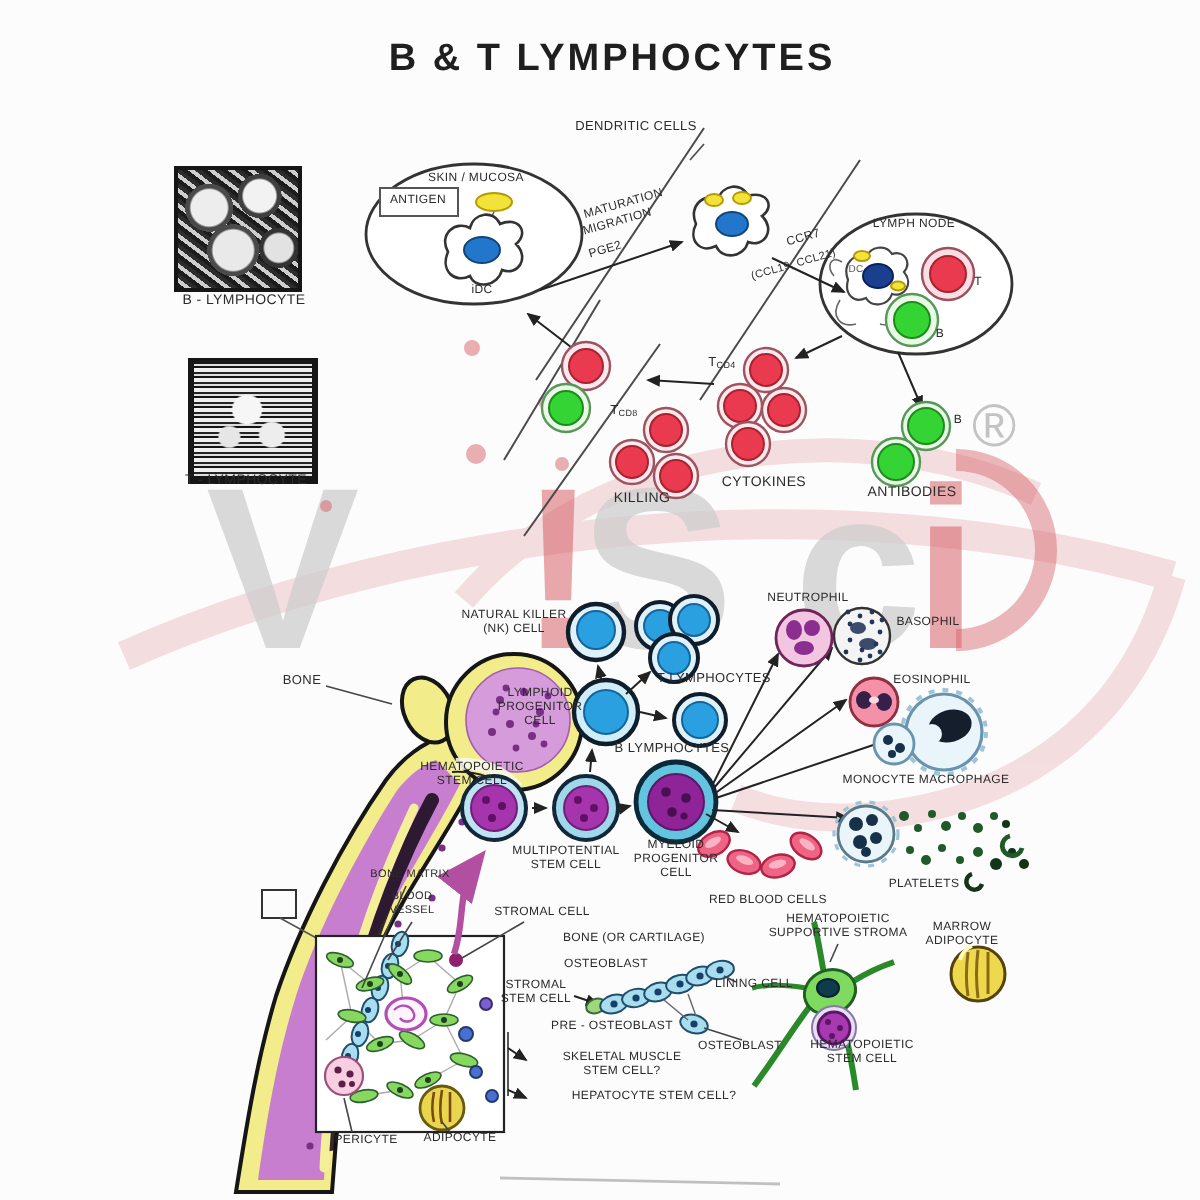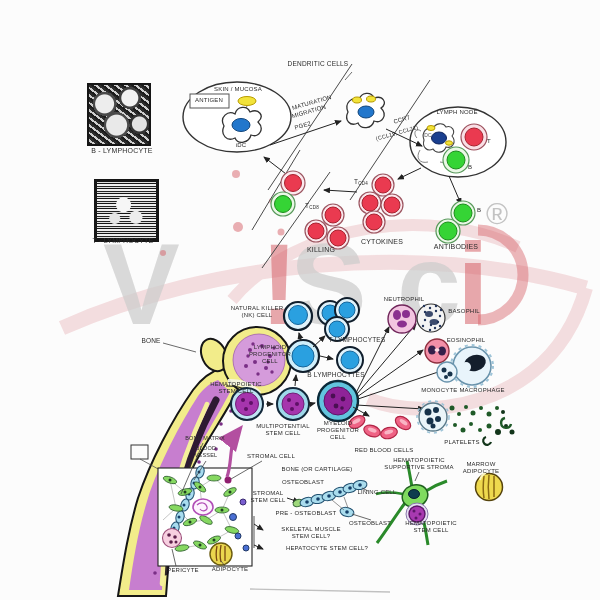--- a/index.html
+++ b/index.html
@@ -460,20 +460,21 @@
     <line x1="176" y1="566" x2="172" y2="549"></line>
     <line x1="225" y1="566" x2="221" y2="561"></line>
     <line x1="371" y1="520" x2="352" y2="514"></line>
     <line x1="368" y1="491" x2="362" y2="488"></line>
     <line x1="419" y1="472" x2="415" y2="481"></line>
   </g>
 
   <line x1="250" y1="589" x2="390" y2="592" stroke="#999" stroke-width="1.4" opacity="0.6"></line>
 </svg>
 
+<div class="title" style="left:306px;top:30px;">B &amp; T LYMPHOCYTES</div>
 
 <div class="micro" id="bmicro"></div>
 <div class="micro" id="tmicro"></div>
 
 <div class="lbl s65" style="left:318px;top:64px;">DENDRITIC CELLS</div>
 <div class="lbl" style="left:122px;top:151px;">B - LYMPHOCYTE</div>
 <div class="lbl" style="left:123px;top:241px;">T - LYMPHOCYTE</div>
 <div class="lbl s6" style="left:238px;top:90px;">SKIN / MUCOSA</div>
 <div class="lbl s6" style="left:209px;top:101px;">ANTIGEN</div>
 <div class="lbl s6" style="left:241px;top:146px;">iDC</div>

